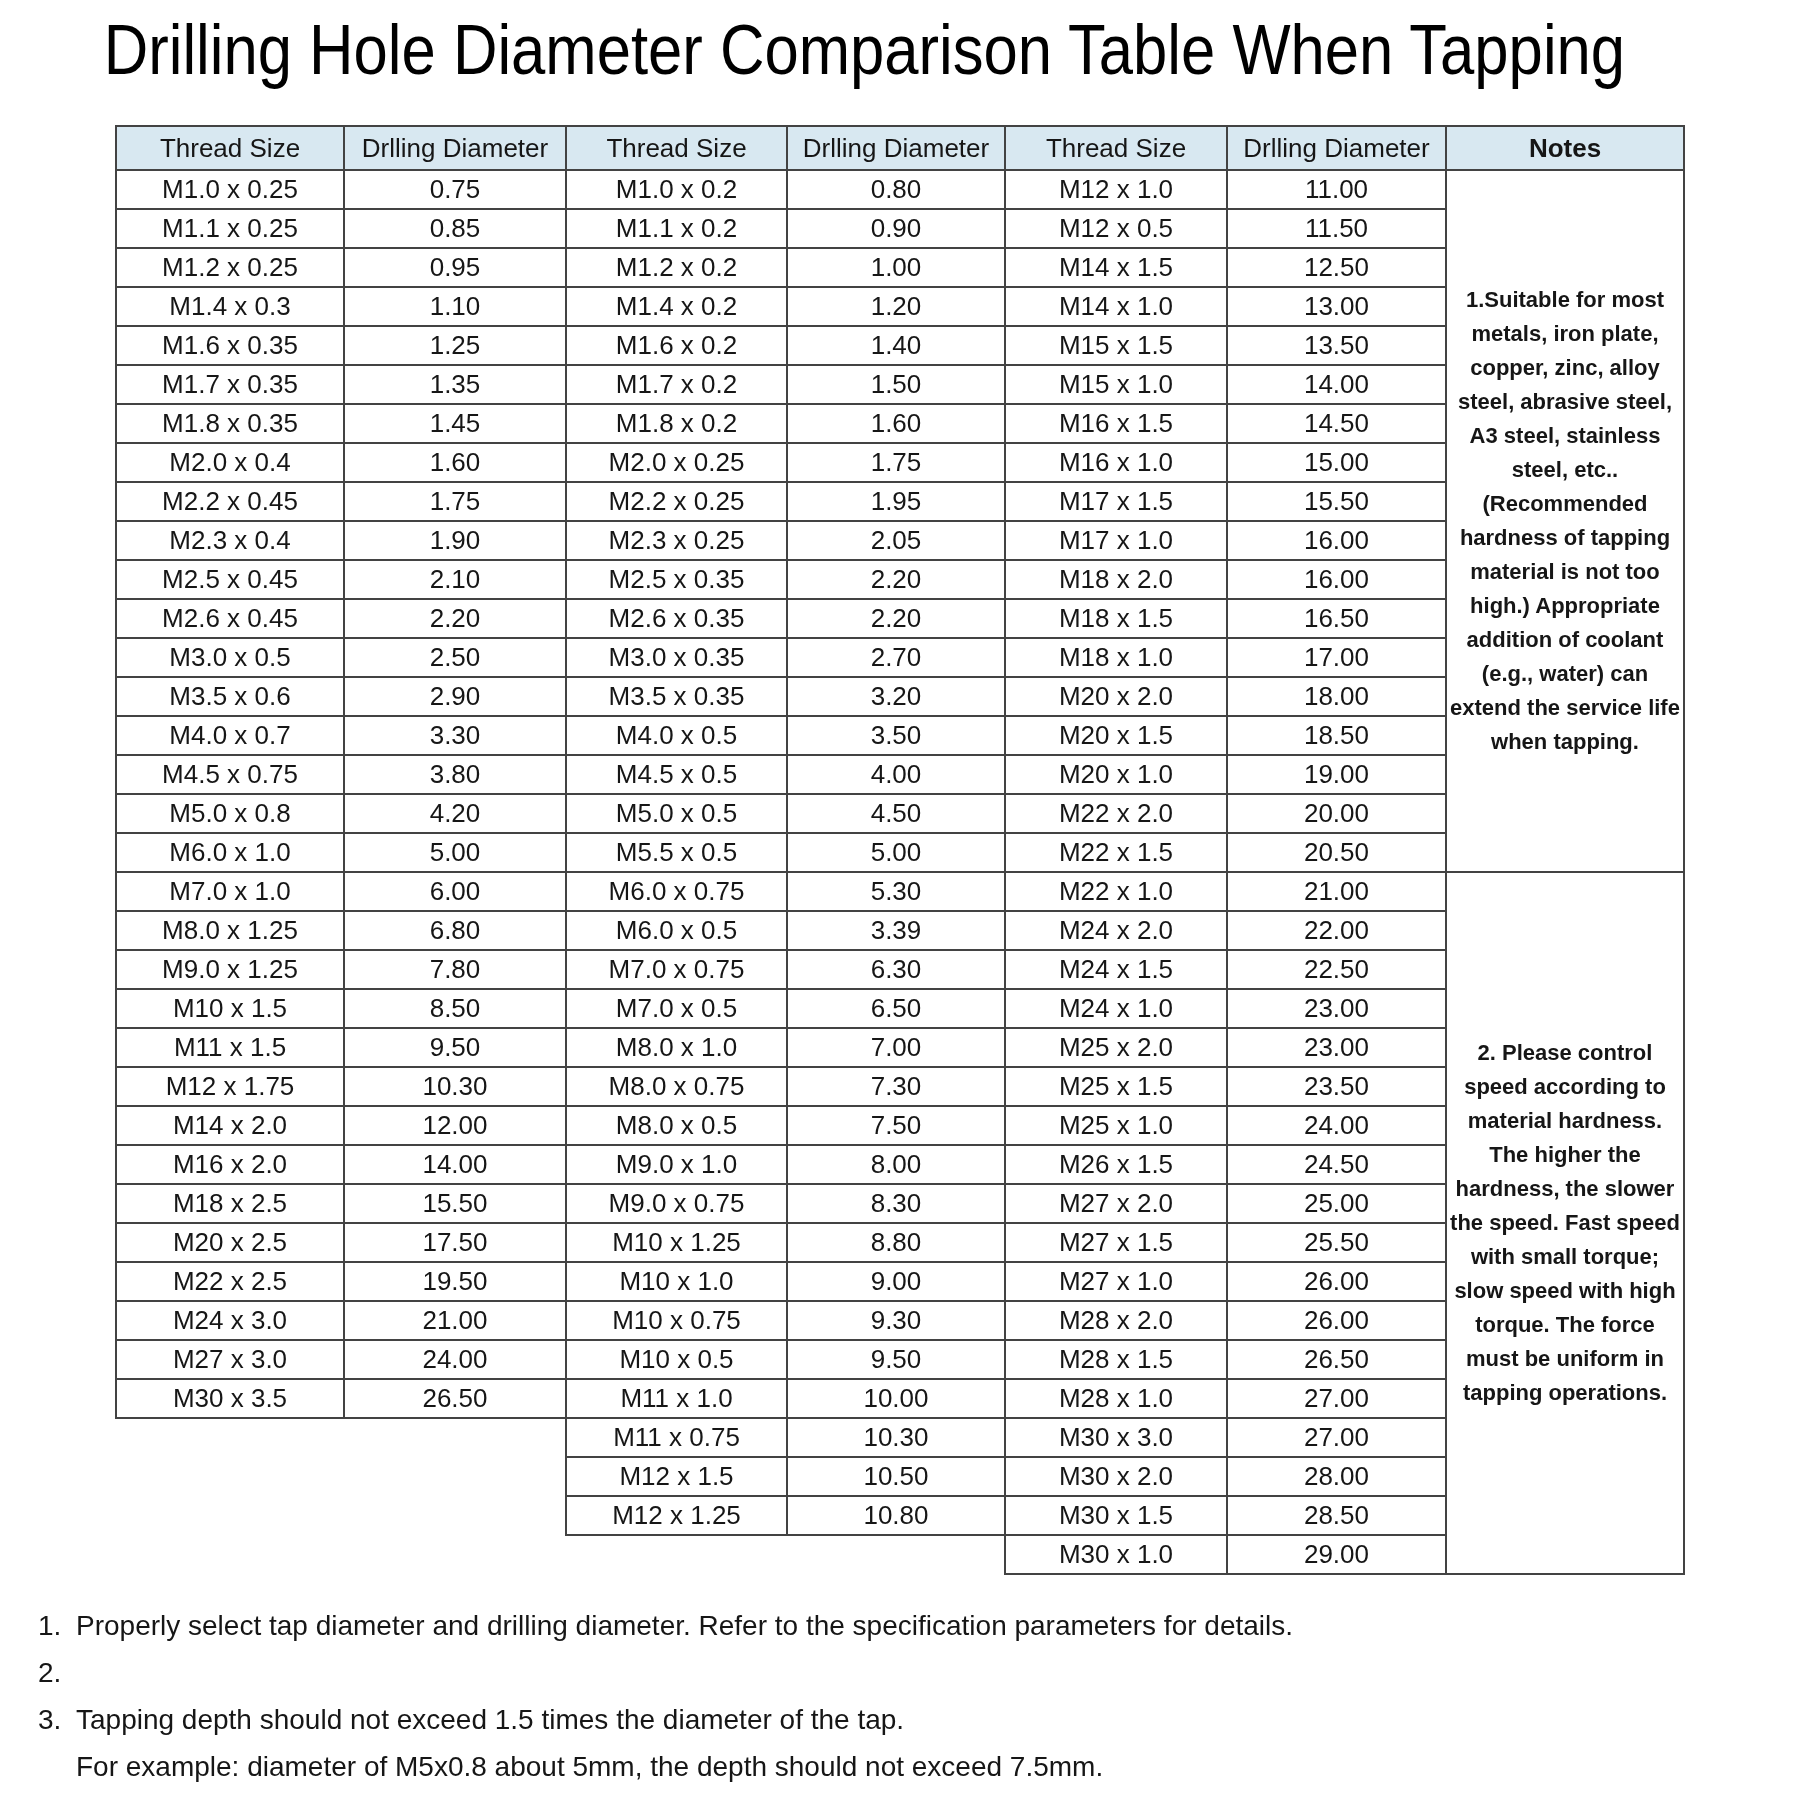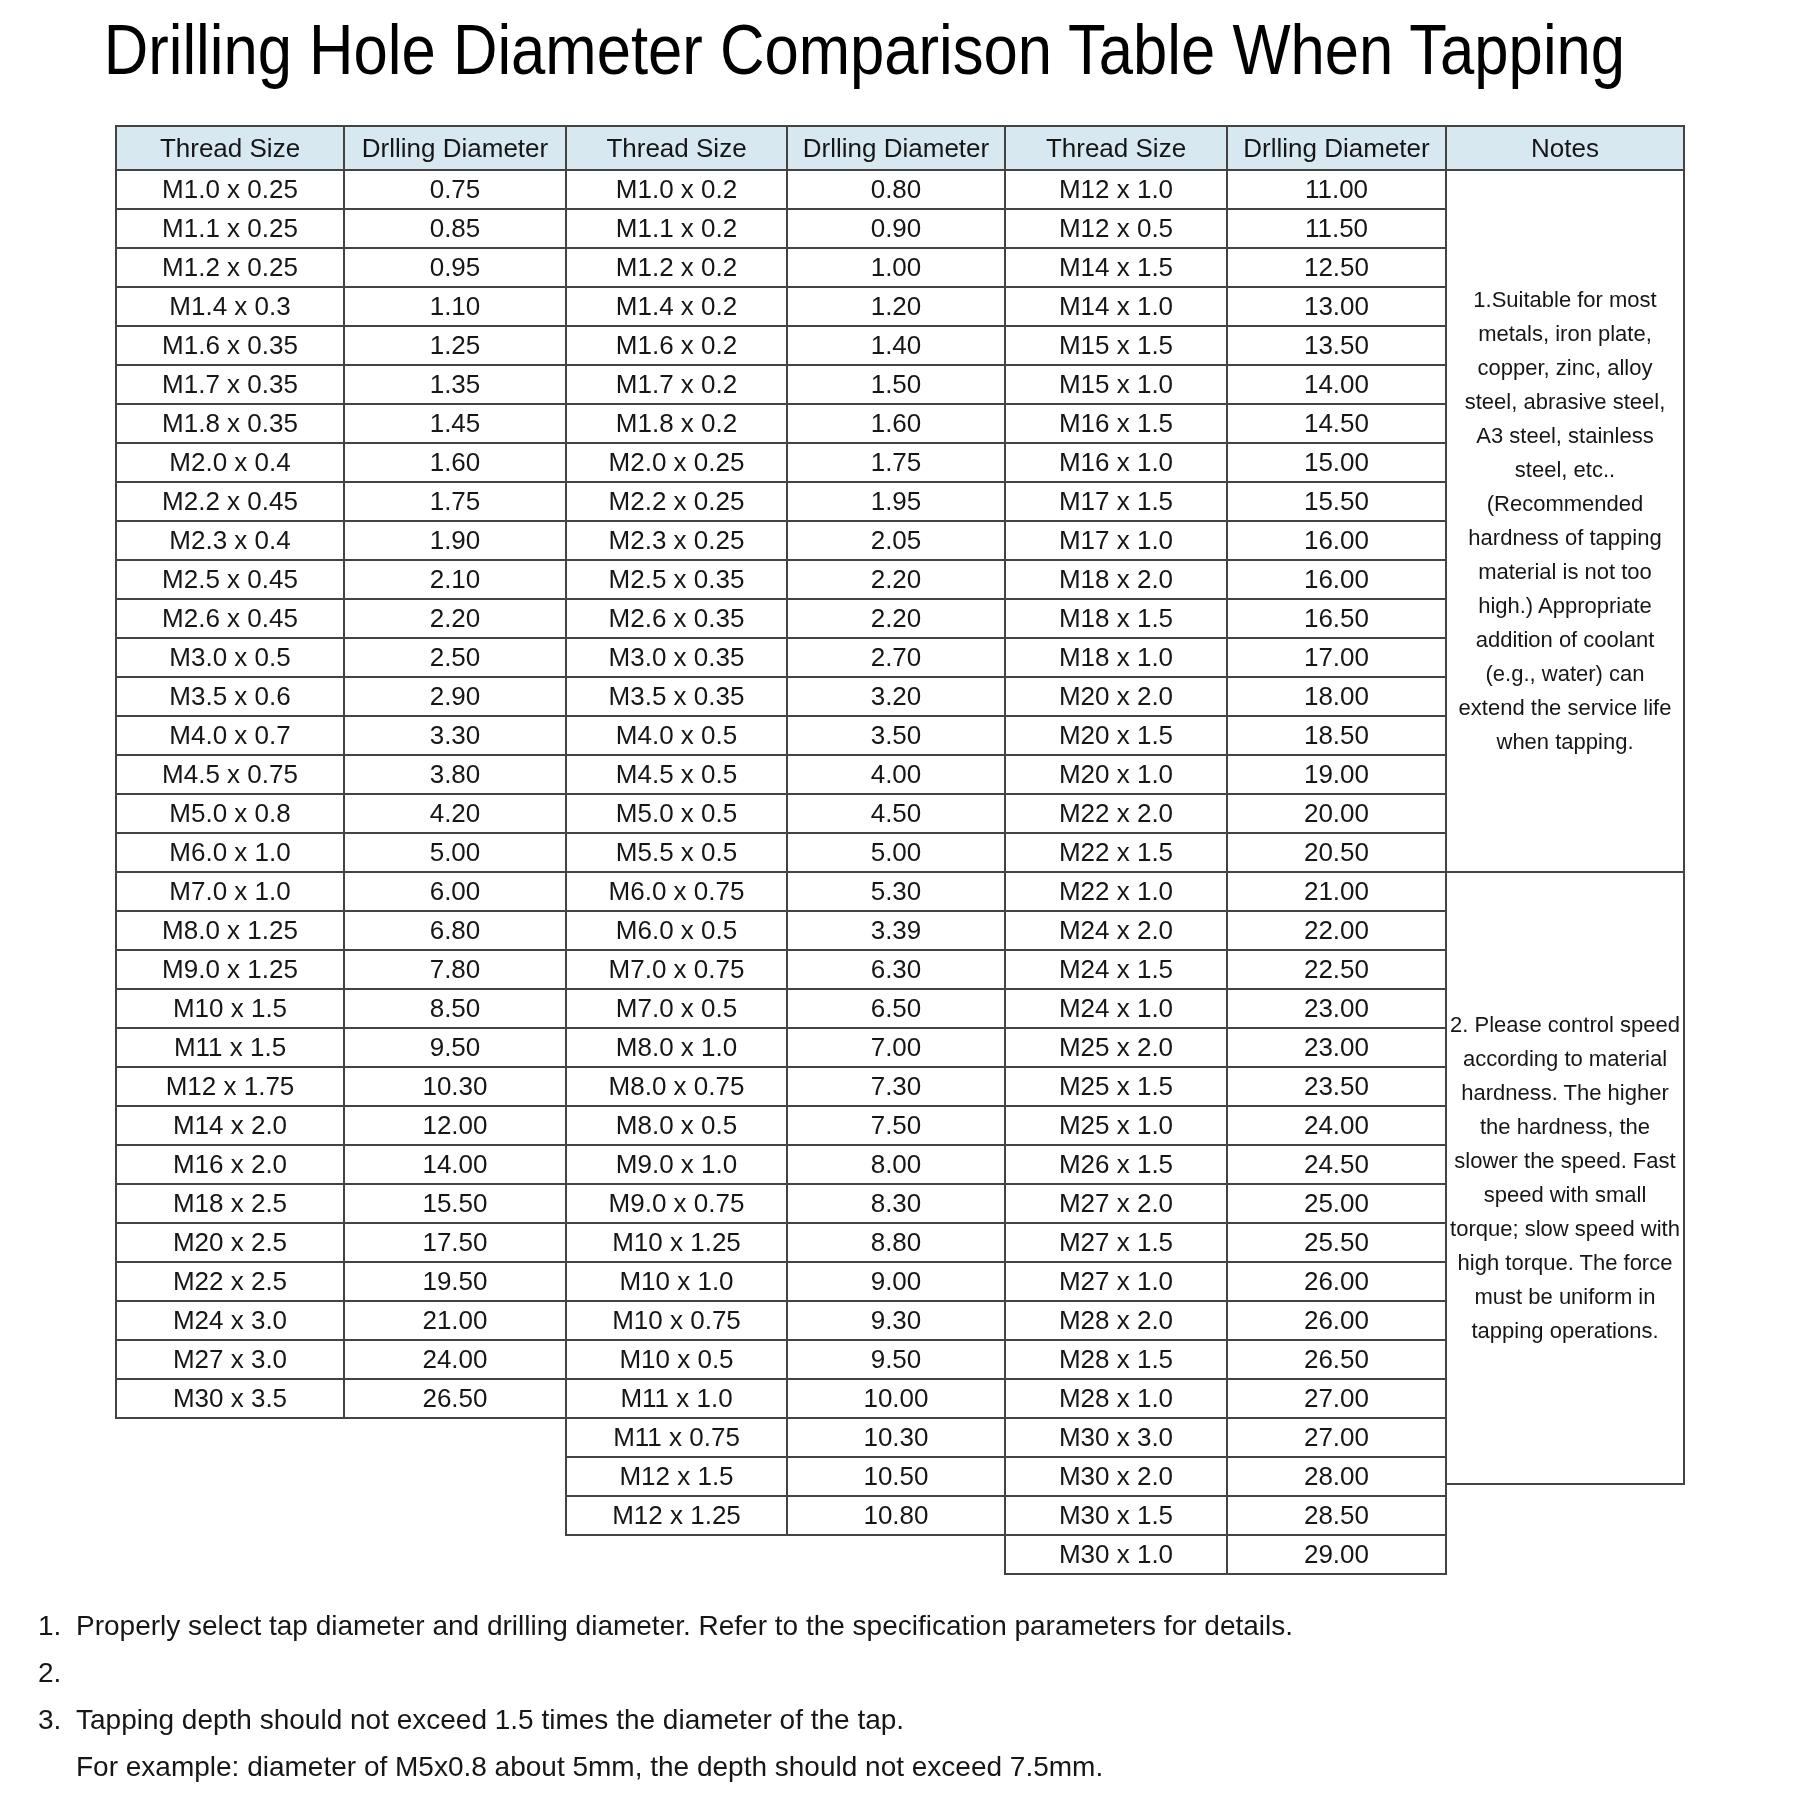--- a/index.html
+++ b/index.html
@@ -16,30 +16,30 @@
   .title-row{position:absolute;top:10px;left:0;width:1568px;text-align:center;}
   .title{
     display:inline-block;font-size:70px;line-height:80px;white-space:nowrap;
     transform:scaleX(0.88);transform-origin:50% 50%;color:#000;
   }
   .tablewrap{position:absolute;left:115px;top:125px;display:flex;align-items:flex-start;}
   .grp{display:grid;border-top:2px solid var(--border);border-left:2px solid var(--border);background:#fff;}
   .grp-a{grid-template-columns:228px 222px;}
   .grp-b{grid-template-columns:221px 218px;margin-left:-2px;}
   .grp-c{grid-template-columns:222px 219px;margin-left:-2px;}
-  .grp-d{grid-template-columns:238px;margin-left:-2px;width:240px;}
+  .grp-d{grid-template-columns:238px;margin-left:-2px;width:240px;font-weight:bold;}
   .hcell,.cell{
     border-right:2px solid var(--border);border-bottom:2px solid var(--border);
     display:flex;align-items:center;justify-content:center;text-align:center;
   }
   .hcell{height:44px;background:var(--header-bg);font-size:26px;}
   .cell{height:39px;font-size:26px;}
   .ncell{font-size:22px;line-height:34px;padding:0 3px;}
   .n1{height:702px;}
-  .n2{height:612px;}
+  .n2{height:702px;}
   .footer{position:absolute;left:38px;top:1602px;width:1758px;}
   .fn{display:flex;font-size:28px;line-height:47px;white-space:nowrap;}
   .fn-num{width:38px;flex:none;}
 </style>
 </head>
 <body>
 
 <div class="title-row">
   <span class="title">Drilling Hole Diameter Comparison Table When Tapping</span>
 </div>

